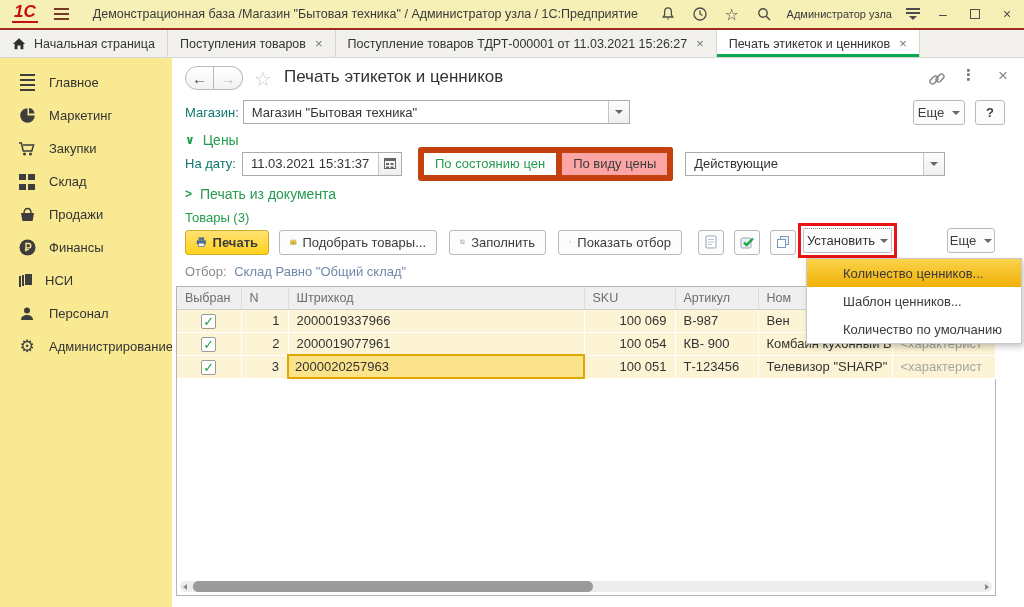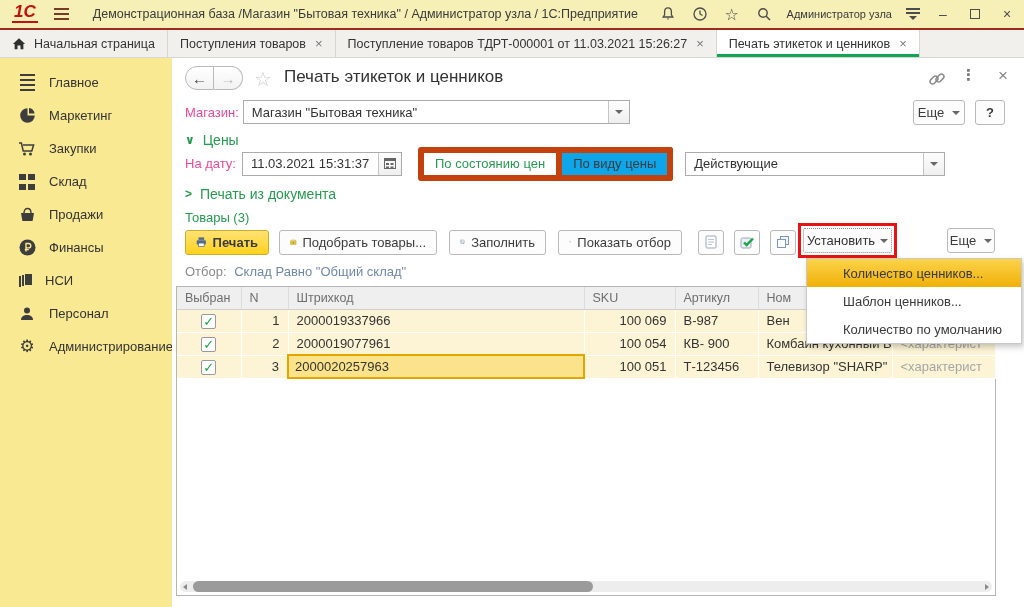--- a/index.html
+++ b/index.html
@@ -57,21 +57,21 @@
     display:flex; align-items:center; justify-content:center; font-size:15px; cursor:pointer; }
   .nav-btn.back { border-radius:12px 0 0 12px; color:#444; font-weight:bold; }
   .nav-btn.fwd { border-radius:0 12px 12px 0; border-left:none; color:#bdbdbd; font-weight:bold; }
   .fav-star { position:absolute; left:82px; top:9px; font-size:20px; color:#ccc; cursor:pointer; }
   .page-title { position:absolute; left:112px; top:9px; font-size:17px; color:#333; }
   .hdr-link { position:absolute; right:78px; top:12px; cursor:pointer; }
   .hdr-kebab { position:absolute; right:48px; top:8px; font-size:15px; color:#777; letter-spacing:0; cursor:pointer; font-weight:bold; }
   .hdr-close { position:absolute; right:16px; top:8px; font-size:17px; color:#888; cursor:pointer; }
 
   .row-store { position:absolute; left:13px; top:42px; height:24px; display:flex; align-items:center; }
-  .lbl { color:#ec4899; }
+  .lbl { color:#0f766e; }
   .input { border:1px solid #ababab; background:#fff; height:24px; display:flex; align-items:center; }
   .input .val { padding:0 8px; white-space:nowrap; overflow:hidden; flex:1; }
   .dd-btn { width:21px; height:100%; border-left:1px solid #c5c5c5; background:linear-gradient(#fdfdfd,#efefef);
     display:flex; align-items:center; justify-content:center; cursor:pointer; flex:none; }
   .car-dn { width:0; height:0; border-left:4px solid transparent; border-right:4px solid transparent; border-top:4px solid #666; }
   .store-input { width:387px; margin-left:4px; }
 
   .btn { display:inline-flex; align-items:center; justify-content:center; gap:6px; height:25px;
     border:1px solid #b9b9b9; border-radius:3px; background:#fcfcfc; padding:0 10px; font-size:13px;
     color:#3c3c3c; cursor:pointer; white-space:nowrap; }
@@ -87,21 +87,21 @@
   .row-date { position:absolute; left:13px; top:93px; height:25px; display:flex; align-items:center; }
   .date-input { width:160px; margin-left:6px; }
   .cal-btn { width:23px; height:100%; border-left:1px solid #c5c5c5; background:linear-gradient(#fdfdfd,#efefef);
     display:flex; align-items:center; justify-content:center; cursor:pointer; }
   .cal-ic { width:12px; height:11px; border:1.4px solid #666; border-top-width:3px; position:relative; }
   .cal-ic::after { content:""; position:absolute; left:1.5px; top:1.5px; width:3px; height:2px; background:#666;
     box-shadow:4.5px 0 #666, 0 3.5px #666, 4.5px 3.5px #666; }
   .toggle-grp { display:flex; margin-left:16px; border-radius:3px; }
   .tg { height:34px; display:flex; align-items:center; padding:0 11px; border:6px solid #c2410c; cursor:pointer; }
   .tg.sel { background:#fff; color:#259b4f; border-radius:3px 0 0 3px; }
-  .tg.unsel { background:#0ea5e9; color:#3c3c3c; border-left:none; border-radius:0 3px 3px 0; }
+  .tg.unsel { background:#fca5a5; color:#3c3c3c; border-left:none; border-radius:0 3px 3px 0; }
   .kind-input { width:260px; margin-left:12px; }
 
   .goods-lbl { position:absolute; left:13px; top:152px; color:#259b4f; font-size:13px; }
 
   .toolbar { position:absolute; left:13px; top:170px; height:28px; display:flex; align-items:center; }
   .btn-print { background:linear-gradient(#ffe275,#ffd21c); border-color:#d0ab2c; font-weight:bold; width:84px; }
   .btn-pick { margin-left:10px; width:158px; }
   .btn-fill { margin-left:12px; width:97px; }
   .btn-filter { margin-left:12px; width:124px; }
   .icbtn { width:26px; height:25px; border:1px solid #b9b9b9; border-radius:3px; background:#fcfcfc;

